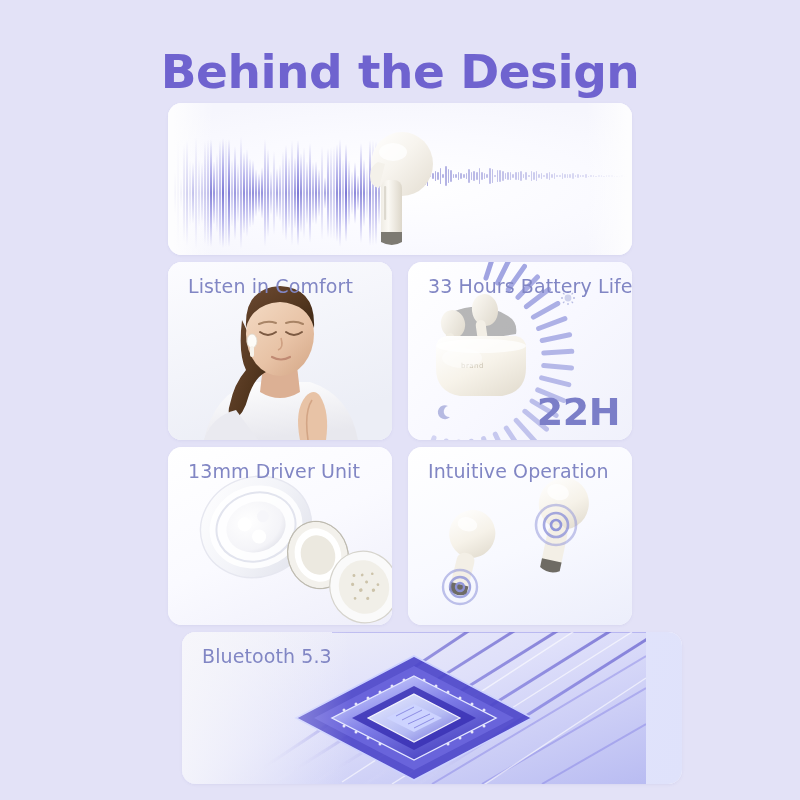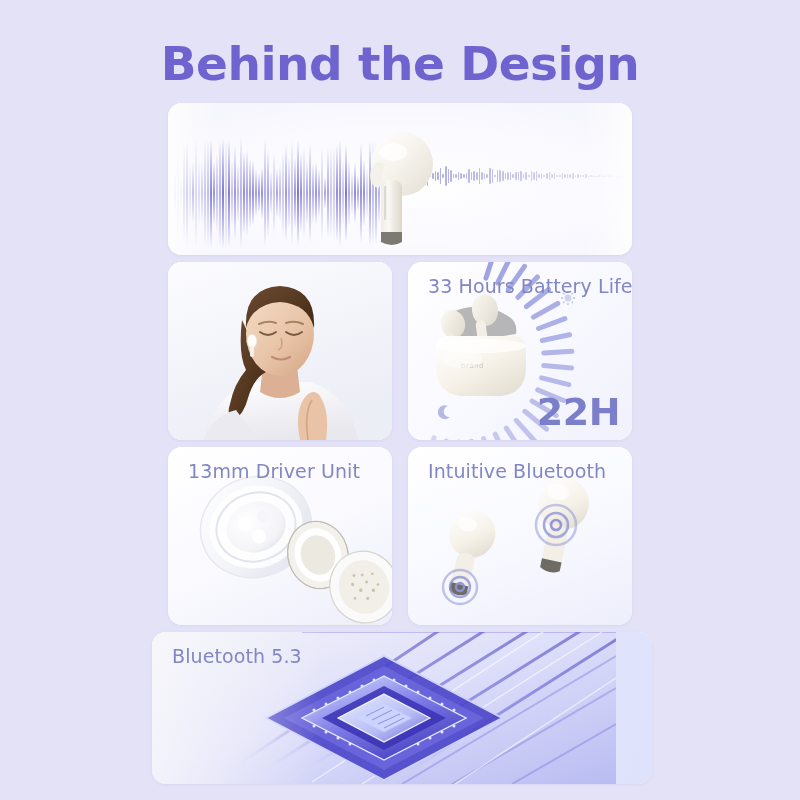--- a/index.html
+++ b/index.html
@@ -15,21 +15,21 @@
 
   #page {
     position: absolute;
     left: 0; top: 0;
     width: 800px; height: 800px;
   }
 
   
   .page-title {
     position: absolute;
-    left: 0; top: 36px;
+    left: 0; top: 44px;
     width: 800px;
     text-align: center;
     font-size: 47px;
     font-weight: bold;
     letter-spacing: -0.5px;
     color: #6f63cf;
     font-family: "DejaVu Sans", sans-serif;
   }
 
   
@@ -142,21 +142,21 @@
 
   
   #card-touch { left: 408px; top: 447px; width: 224px; height: 178px; }
   #card-touch .bg {
     position: absolute; inset: 0;
     background: linear-gradient(160deg, #ffffff 0%, #f8f9ff 55%, #eceefb 100%);
   }
   .touch-art { position: absolute; left: 0; top: 0; width: 224px; height: 178px; }
 
   
-  #card-bt { left: 152px; top: 632px; width: 500px; height: 152px; }
+  #card-bt { left: 182px; top: 632px; width: 500px; height: 152px; }
   #card-bt .bg {
     position: absolute; inset: 0;
     background: linear-gradient(105deg, #f4f4fa 0%, #eceefc 22%, #e4e6fb 40%, #dfe2fb 100%);
   }
   .chip-art { position: absolute; left: 0; top: 0; width: 464px; height: 152px; }
 </style>
 </head>
 <body>
 
 <div id="page">
@@ -401,20 +401,21 @@
 
       <ellipse cx="84" cy="79" rx="5" ry="7" fill="#fdfcf8" stroke="#ddd8cd" stroke-width="0.8"></ellipse>
       <rect x="82" y="84" width="4" height="11" rx="2" fill="#f6f3ec"></rect>
 
       <path d="M132 178 q-6 -30 6 -44 q8 -8 14 0 q10 16 6 44 z" fill="#e8c3a6"></path>
       <path d="M140 178 q-4 -28 4 -40" stroke="#d3a585" stroke-width="1.6" fill="none"></path>
 
       <path d="M36 178 q8 -24 32 -30 l22 30 z" fill="#eaeaf0"></path>
     </svg>
 
+    <div class="card-label">Listen in Comfort</div>
   </div>
 
   <div class="card" id="card-battery">
     <div class="bg"></div>
 
     <svg class="battery-arc" viewBox="0 0 224 178" id="arcSvg">
 
       <g transform="translate(160,36)" stroke="#b9bde3" stroke-width="1.3" fill="none">
         <circle r="3.4" fill="#cfd2ec" stroke="none"></circle>
         <line x1="0" y1="-7" x2="0" y2="-5"></line>
@@ -571,21 +572,21 @@
         <path d="M-10 30 l20 0 l0 9 q-10 6 -20 0 z" fill="#6e6b64"></path>
         <ellipse cx="-8" cy="-38" rx="11" ry="8" fill="#ffffff" opacity="0.7"></ellipse>
       </g>
       <g transform="translate(148,78)" fill="none" stroke="#8d92d8">
         <circle r="20" stroke-width="2.6" opacity="0.5"></circle>
         <circle r="12" stroke-width="2.6" opacity="0.78"></circle>
         <circle r="5" stroke-width="2.6" opacity="0.95"></circle>
       </g>
     </svg>
 
-    <div class="card-label">Intuitive Bluetooth</div>
+    <div class="card-label">Intuitive Operation</div>
   </div>
 
   <div class="card" id="card-bt">
     <div class="bg"></div>
 
     <svg class="chip-art" viewBox="0 0 464 152">
       <defs>
         <linearGradient id="boardG" x1="0" y1="0" x2="1" y2="1">
           <stop offset="0%" stop-color="#f2f2f9"></stop>
           <stop offset="45%" stop-color="#dfe0fa"></stop>

